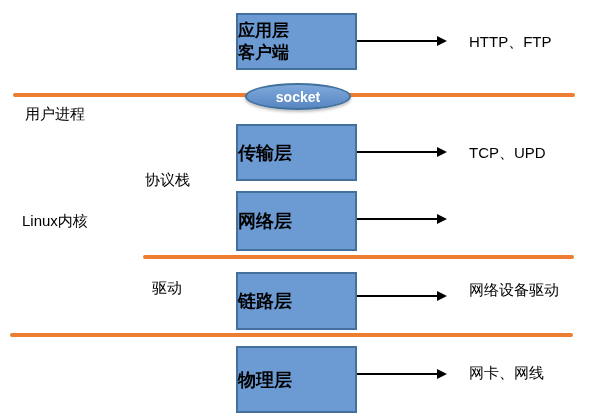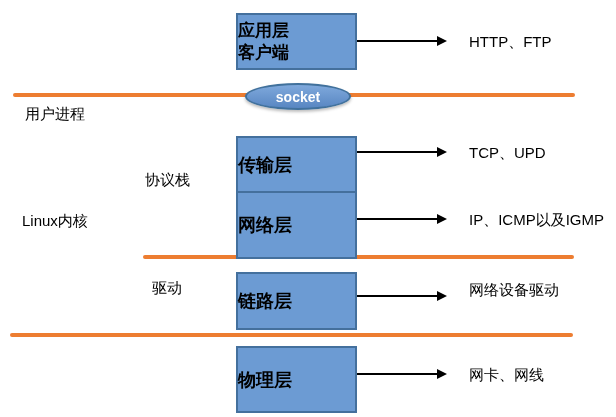--- a/index.html
+++ b/index.html
@@ -13,22 +13,22 @@
   .hline-2{left:143px;top:255px;width:431px;}
   .hline-3{left:10px;top:333px;width:563px;}
   
   .box{
     position:absolute;left:236px;width:121px;box-sizing:border-box;
     background:#6C9BD3;border:2px solid #44709D;
     display:flex;flex-direction:column;align-items:flex-start;justify-content:center;
     color:#000000;font-weight:bold;font-size:18px;line-height:22px;text-align:center;
   }
   .box-application{top:13px;height:57px;font-size:17px;}
-  .box-transport{top:136px;height:57px;}
-  .box-network{top:191px;height:68px;}
+  .box-transport{top:124px;height:57px;}
+  .box-network{top:191px;height:60px;}
   .box-link{top:272px;height:58px;}
   .box-physical{top:346px;height:67px;}
   
   .socket{
     position:absolute;left:245px;top:83px;width:106px;height:27px;box-sizing:border-box;
     background:linear-gradient(#7FA9DC,#5886C2);
     border:2px solid #41719C;border-radius:50%;
     display:flex;align-items:center;justify-content:center;
     color:#fff;font-weight:bold;font-size:14px;z-index:2;
     box-shadow:0 2px 3px rgba(0,0,0,0.25);
@@ -50,21 +50,21 @@
   .arrow .head{
     position:absolute;right:0;top:1px;width:0;height:0;
     border-left:10px solid #000;border-top:5px solid transparent;border-bottom:5px solid transparent;
   }
   
   .target{position:absolute;left:457px;font-size:15px;line-height:18px;color:#000;white-space:nowrap;margin-left:12px;}
   .target-application{top:33px;}
   .target-transport{top:144px;}
   .target-network{top:211px;}
   .target-link{top:281px;}
-  .target-physical{top:366px;}
+  .target-physical{top:366px;font-family:Liberation Mono, monospace;}
 </style>
 </head>
 <body>
 
 <div class="canvas">
 
   <div class="hline hline-1"></div>
   <div class="hline hline-2"></div>
   <div class="hline hline-3"></div>
 
@@ -96,21 +96,20 @@
   </div>
   <div class="target target-transport">TCP、UPD</div>
 
   <div class="box box-network">
     <div>网络层</div>
   </div>
   <div class="arrow arrow-network">
     <div class="shaft"></div>
     <div class="head"></div>
   </div>
-  <div class="target target-network">IP、ICMP以及IGMP</div>
 
   <div class="box box-link">
     <div>链路层</div>
   </div>
   <div class="arrow arrow-link">
     <div class="shaft"></div>
     <div class="head"></div>
   </div>
   <div class="target target-link">网络设备驱动</div>
 

